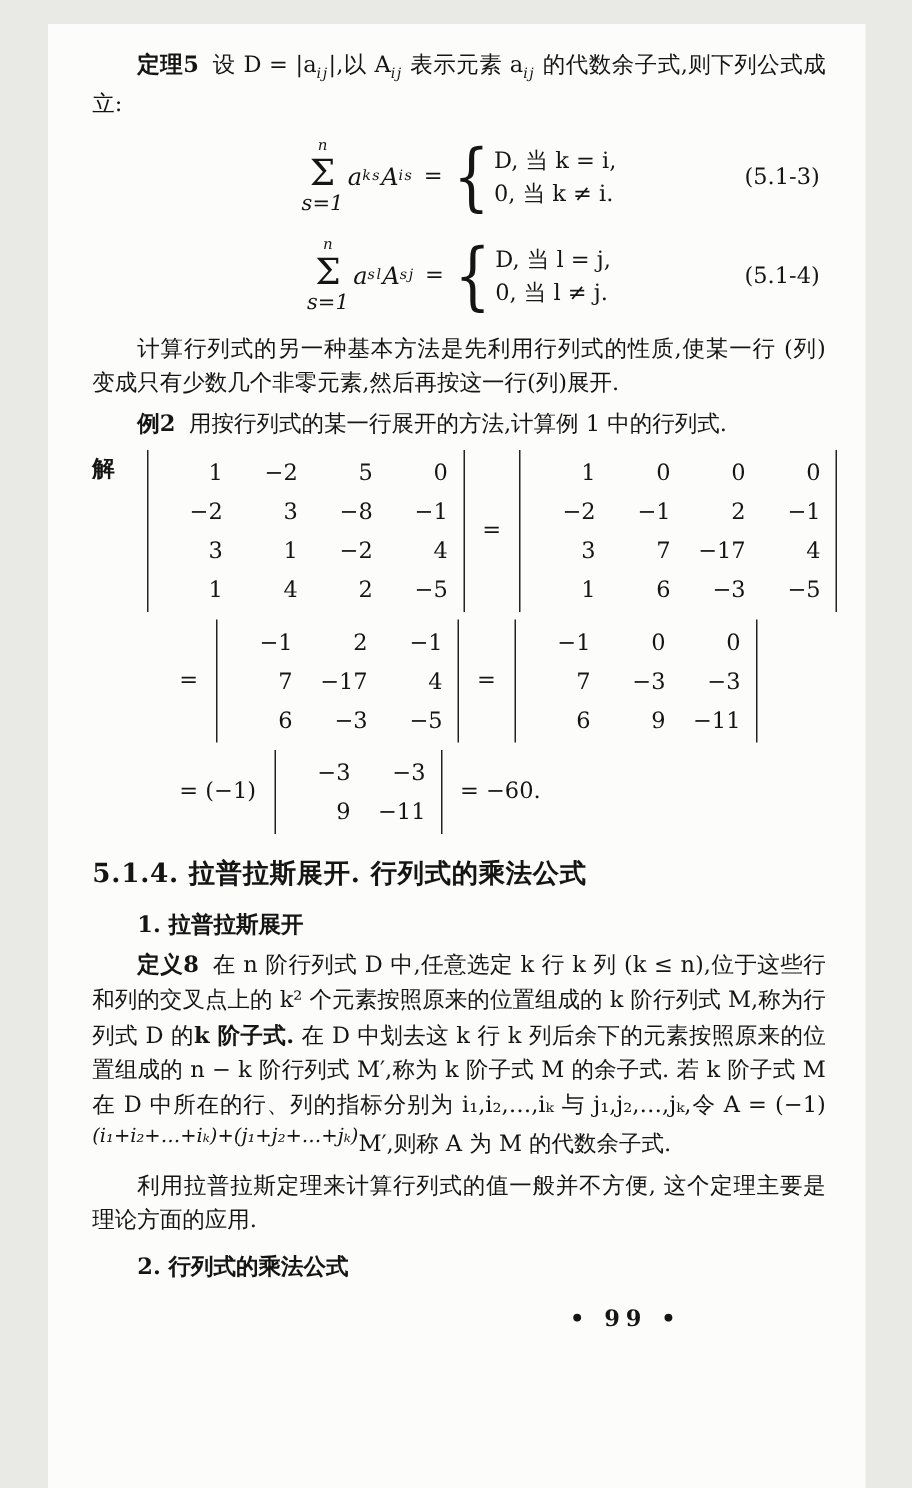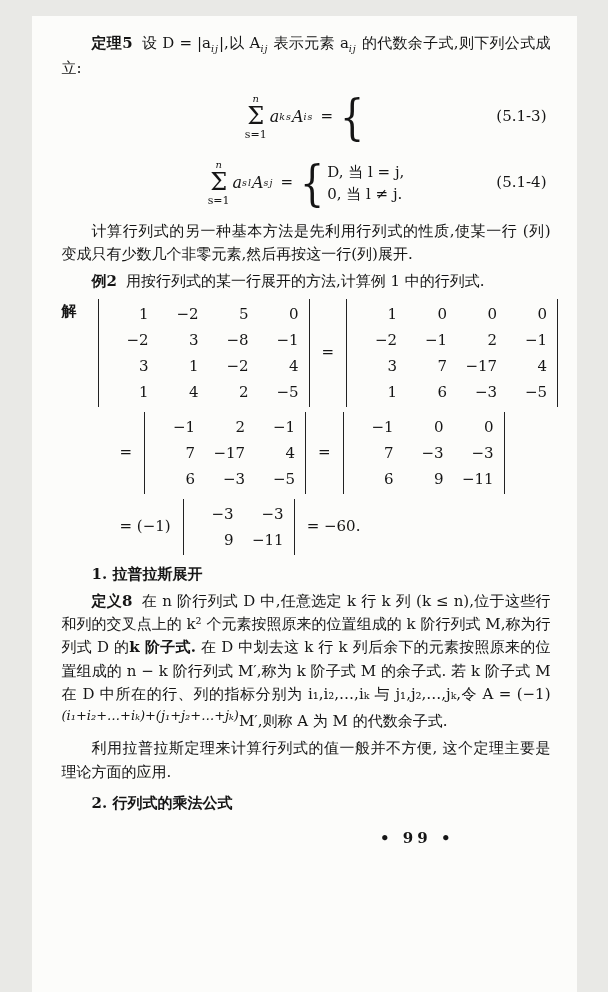--- a/index.html
+++ b/index.html
@@ -14,21 +14,21 @@
   .lbl{font-weight:bold;margin-right:9px;}
   .boldseg{font-weight:bold;}
   sub.ms{font-size:9.5px;font-style:italic;letter-spacing:1px;}
   sup.exp{font-size:13px;font-style:italic;}
   
   .eqrow{display:flex;align-items:center;justify-content:center;position:relative;margin:8px 0;min-height:58px;}
   .eq{display:flex;align-items:center;}
   .sum{display:inline-flex;flex-direction:column;align-items:center;line-height:1;margin-right:3px;}
   .sum .top{font-size:10px;font-style:italic;}
   .sum .sg{font-size:24px;line-height:1.05;}
-  .sum .bot{font-size:11px;}
+  .sum .bot{font-size:14px;font-style:italic;}
   .mv{font-style:italic;font-size:16px;}
   .eqs{margin:0 7px;}
   .brace{font-size:38px;font-weight:400;line-height:1;transform:scaleY(1.3);margin-right:3px;}
   .cases{display:flex;flex-direction:column;gap:2px;font-size:15px;line-height:1.35;}
   .tag{position:absolute;right:4px;top:50%;transform:translateY(-50%);text-align:right;}
   
   .sol{margin:2px 0 6px;}
   .sline{display:flex;align-items:center;gap:12px;margin:5px 0;}
   .sline .lbl{align-self:flex-start;margin-top:1px;}
   .indent2{margin-left:58px;}
@@ -53,20 +53,24 @@
         <span class="top">n</span>
         <span class="sg">Σ</span>
         <span class="bot">s=1</span>
       </span>
       <span class="mv">a</span>
         <sub class="ms">ks</sub>
       <span class="mv">A</span>
         <sub class="ms">is</sub>
       <span class="eqs">=</span>
       <span class="brace">{</span>
+      <span class="cases">
+        <span>D, 当 k = i,</span>
+        <span>0, 当 k ≠ i.</span>
+      </span>
     </div>
     <span class="tag">(5.1-3)</span>
   </div>
 
   <div class="eqrow">
     <div class="eq">
       <span class="sum">
         <span class="top">n</span>
         <span class="sg">Σ</span>
         <span class="bot">s=1</span>
@@ -172,20 +176,21 @@
             <span class="mcell">−3</span>
             <span class="mcell">−3</span>
             <span class="mcell">9</span>
             <span class="mcell">−11</span>
           </span>
         </span>
       <span>= −60.</span>
     </div>
   </div>
 
+  <h2 class="sec">5.1.4. 拉普拉斯展开. 行列式的乘法公式</h2>
 
   <h3 class="sub">1. 拉普拉斯展开</h3>
 
   <p><b class="lbl">定义8</b><span>在 n 阶行列式 D 中,任意选定 k 行 k 列 (k ≤ n),位于这些行和列的交叉点上的 k² 个元素按照原来的位置组成的 k 阶行列式 M,称为行列式 D 的</span><span class="boldseg">k 阶子式.</span><span> 在 D 中划去这 k 行 k 列后余下的元素按照原来的位置组成的 n − k 阶行列式 M′,称为 k 阶子式 M 的余子式. 若 k 阶子式 M 在 D 中所在的行、列的指标分别为 i₁,i₂,…,iₖ 与 j₁,j₂,…,jₖ,令 A = (−1)</span><sup class="exp">(i₁+i₂+…+iₖ)+(j₁+j₂+…+jₖ)</sup><span>M′,则称 A 为 M 的代数余子式.</span></p>
 
 
   <p>利用拉普拉斯定理来计算行列式的值一般并不方便, 这个定理主要是理论方面的应用.</p>
 
   <h3 class="sub">2. 行列式的乘法公式</h3>
 

